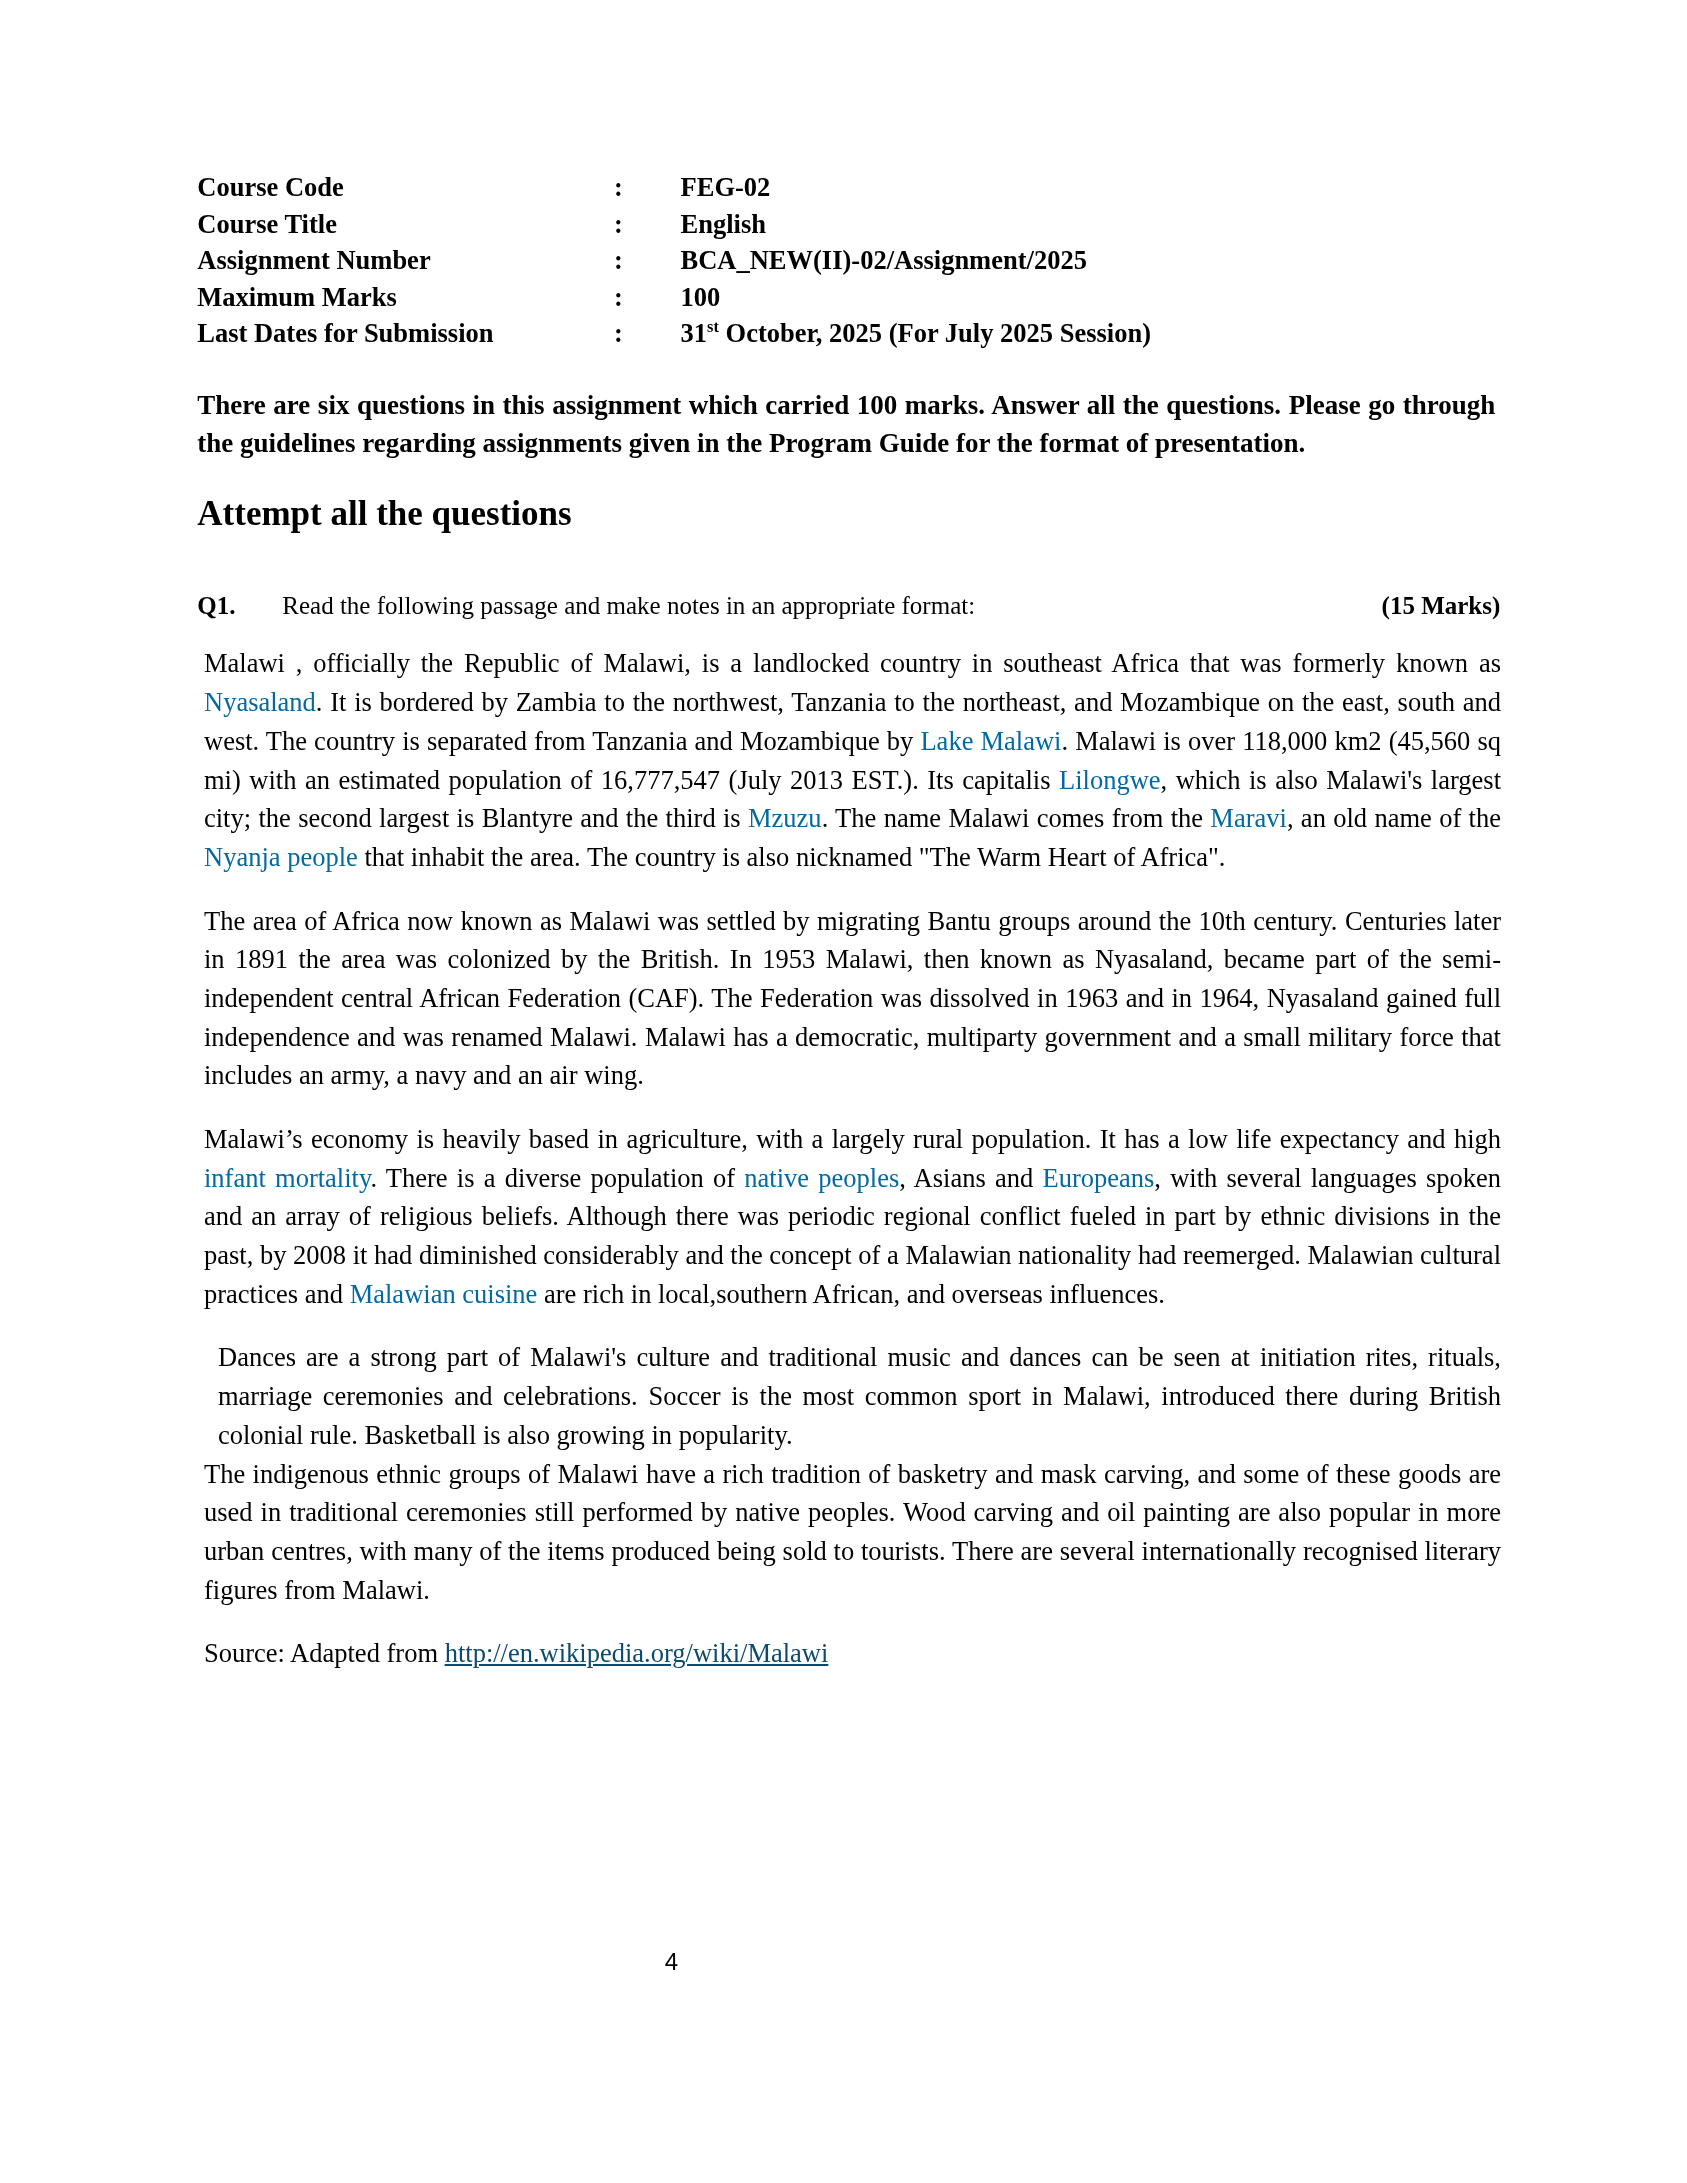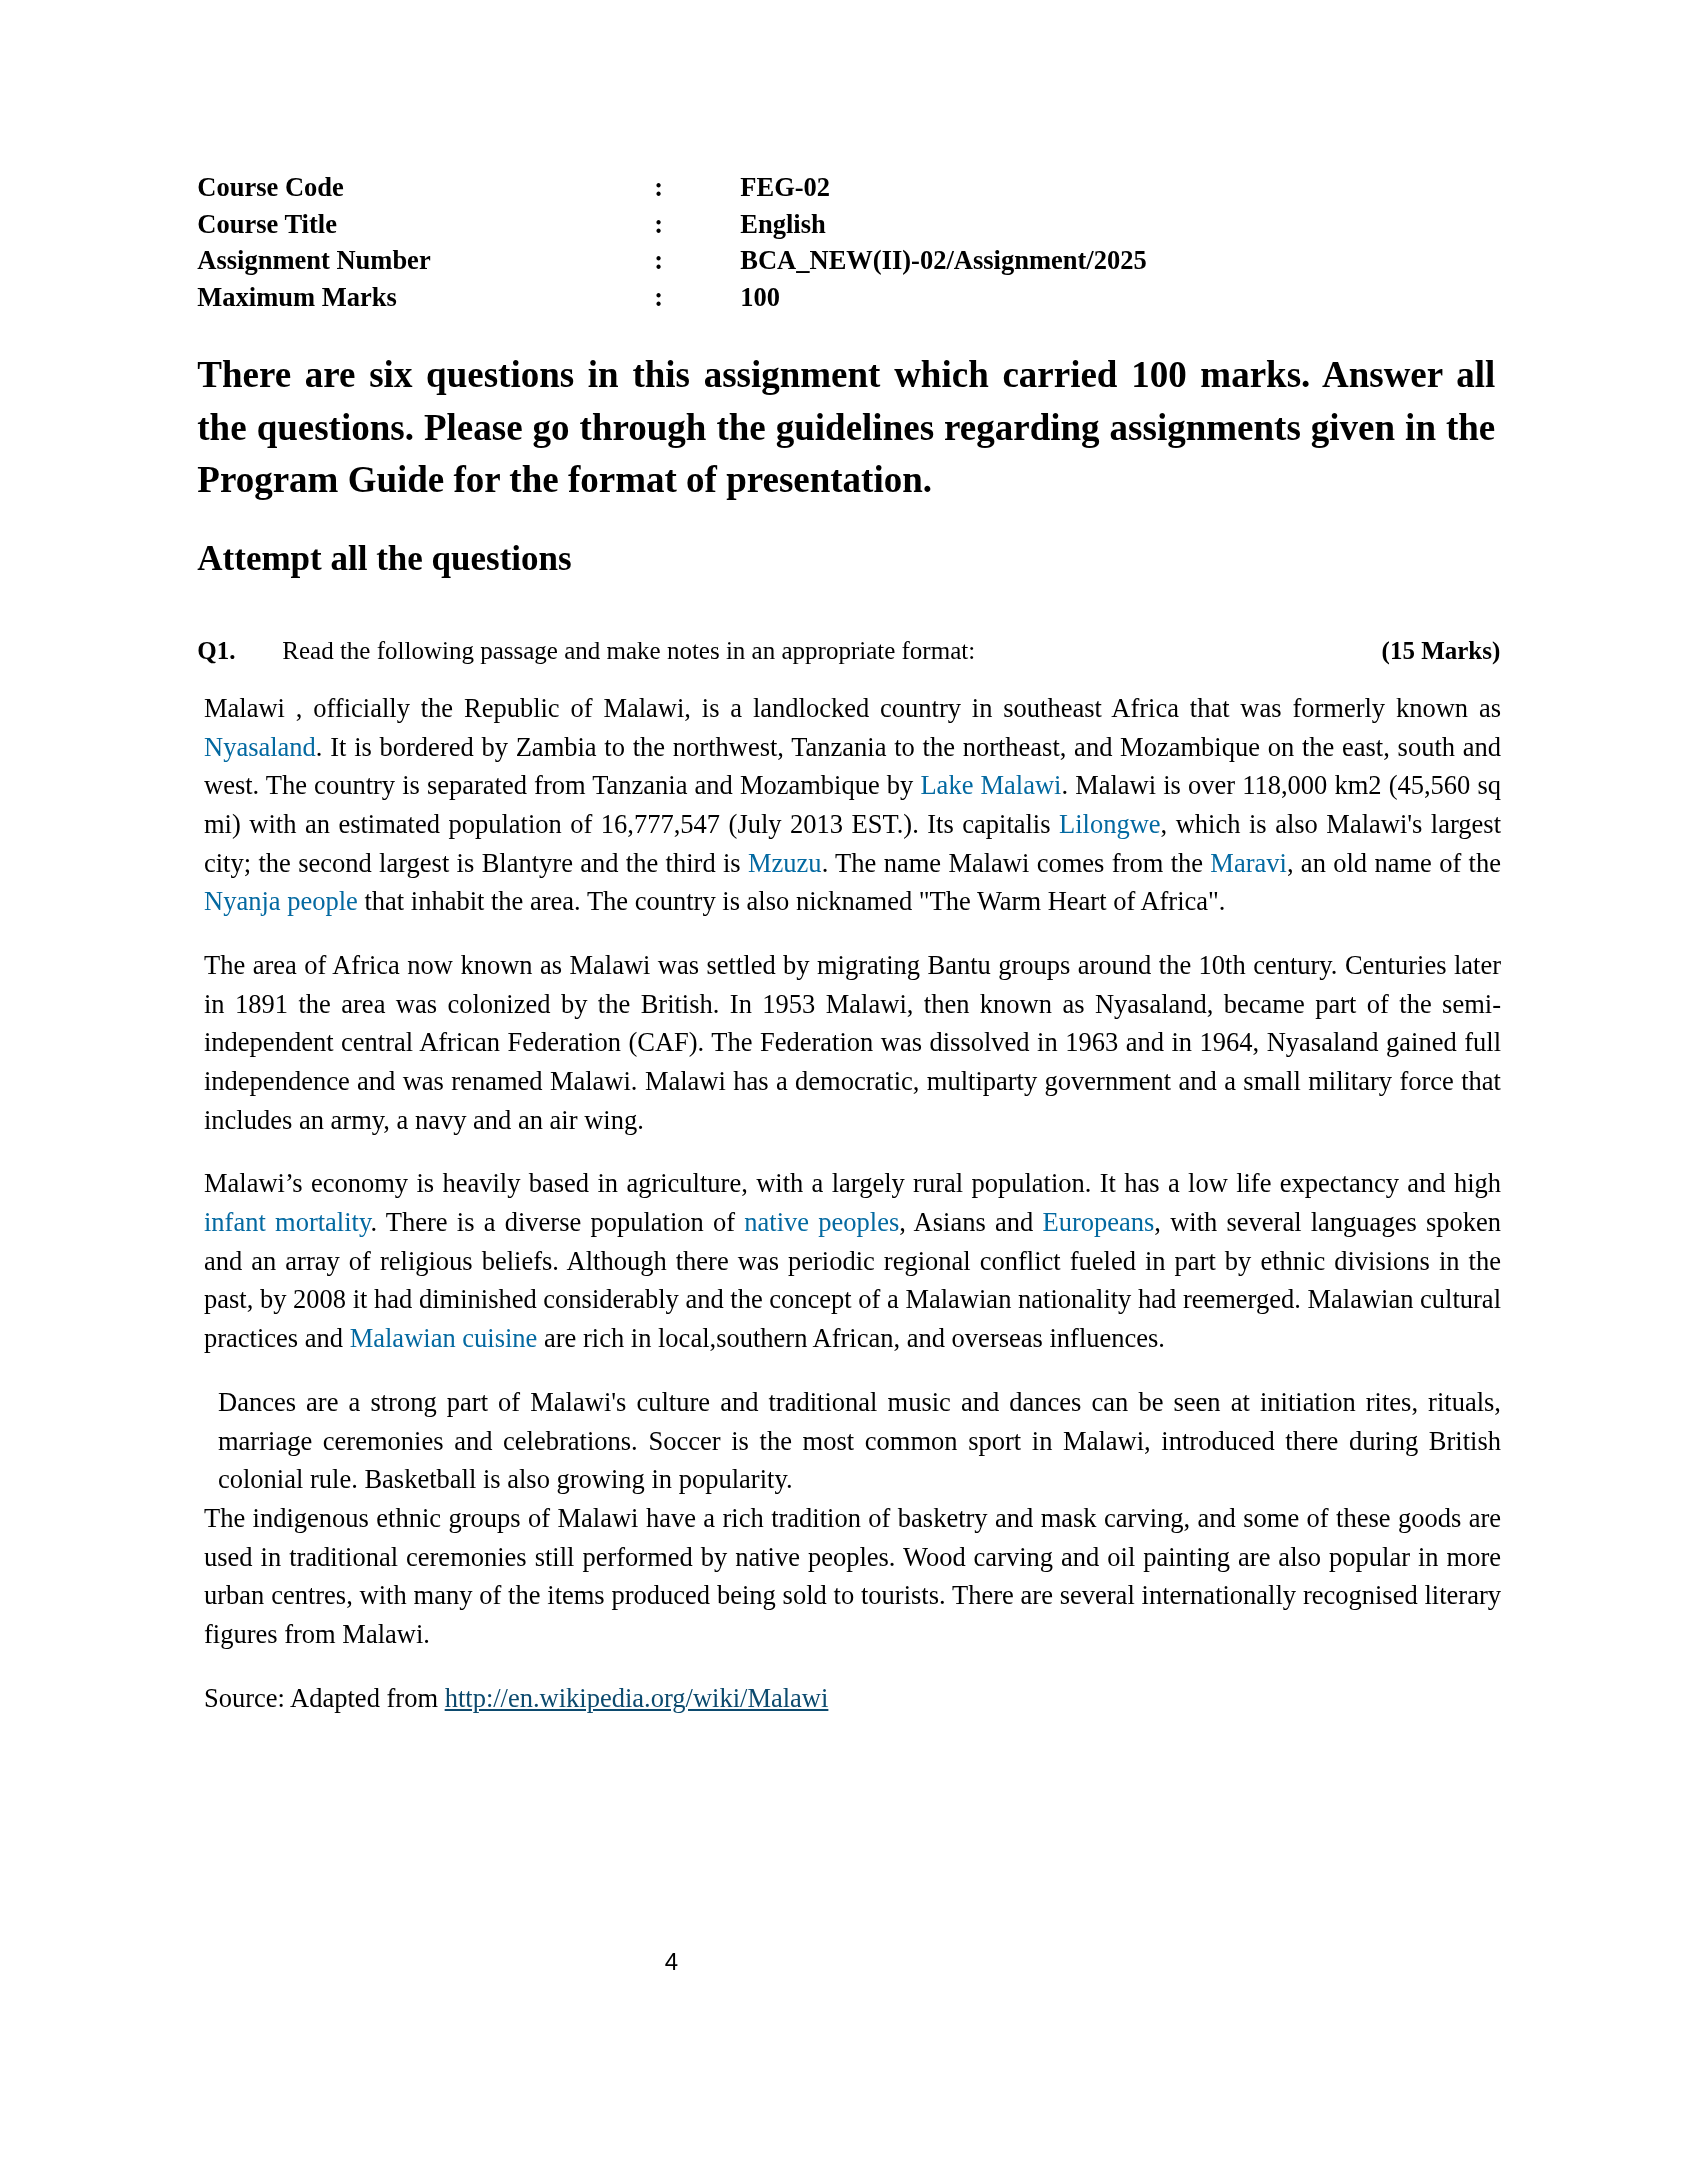--- a/index.html
+++ b/index.html
@@ -41,21 +41,21 @@
   .meta-value { }
   sup.ordinal {
     font-size: 0.62em;
     vertical-align: super;
     line-height: 0;
   }
   
   .instructions {
     margin: 34px 0 0 5.3px;
     font-weight: bold;
-    font-size: 37px;
+    font-size: 27px;
     line-height: 1.42;
     text-align: justify;
     width: 1298px;
   }
   .attempt-line {
     margin: 32px 0 0 5.3px;
     font-weight: bold;
     font-size: 35px;
   }
   
@@ -134,20 +134,25 @@
       <tr>
         <td class="meta-label">Assignment Number</td>
         <td class="meta-colon">:</td>
         <td class="meta-value">BCA_NEW(II)-02/Assignment/2025</td>
       </tr>
       <tr>
         <td class="meta-label">Maximum Marks</td>
         <td class="meta-colon">:</td>
         <td class="meta-value">100</td>
       </tr>
+      <tr>
+        <td class="meta-label">Last Dates for Submission</td>
+        <td class="meta-colon">:</td>
+        <td class="meta-value"><span>31</span><sup class="ordinal">st</sup><span> October, 2025 (For July 2025  Session)</span></td>
+      </tr>
     </tbody>
   </table>
 
   <div class="instructions">There are six questions in this assignment which carried 100 marks. Answer all the questions. Please go through the guidelines regarding assignments given in the Program Guide for the format of presentation.</div>
 
   <div class="attempt-line">Attempt all the questions</div>
 
   <div class="question-row">
     <span class="q-num">Q1.</span>
     <span class="q-text">Read the following passage and make notes in an appropriate format:</span>

